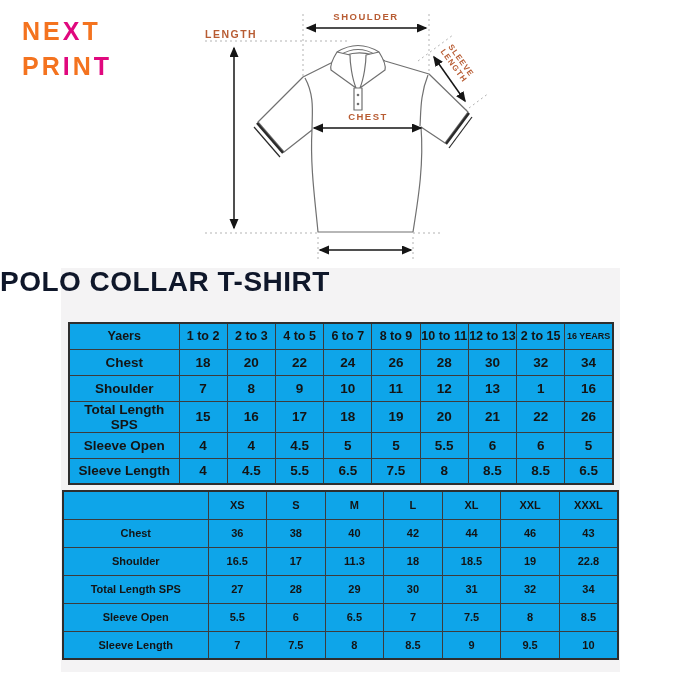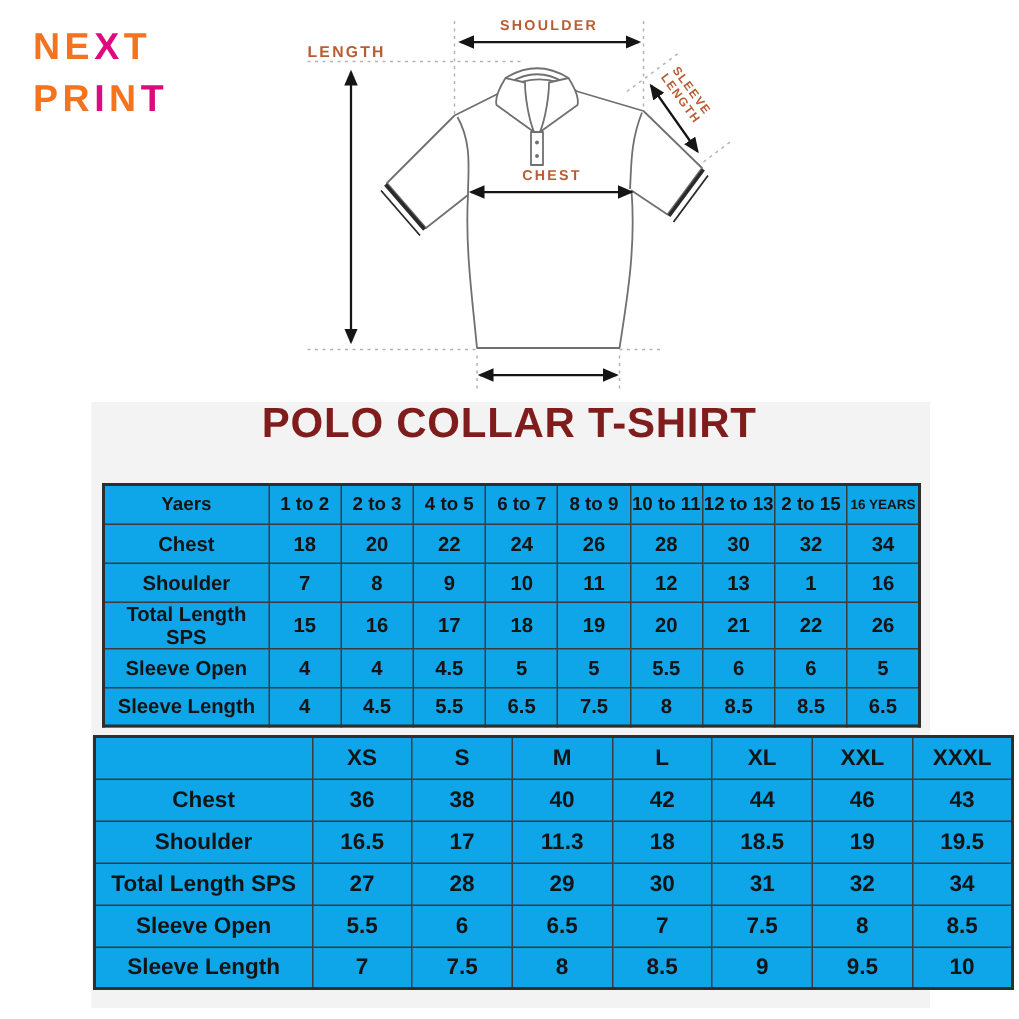--- a/index.html
+++ b/index.html
@@ -8,32 +8,32 @@
     font-family:"Liberation Sans", sans-serif; overflow:hidden;
   }
   
   .logo { position:absolute; left:22px; top:14px; font-size:25px; font-weight:700;
           letter-spacing:3px; line-height:35px; }
   
   #diagram { position:absolute; left:0; top:0; }
   
   .panel { position:absolute; left:61px; top:268px; width:559px; height:404px;
            background:#f4f3f4; }
-  .chart-title { position:absolute; left:0; top:266px; width:679px; text-align:center;
-           margin:0; font-size:28px; font-weight:800; letter-spacing:.5px; color:#7f1d1d; }
+  .chart-title { position:absolute; left:0; top:266px; width:679px; 
+           margin:0; font-size:28px; font-weight:800; letter-spacing:.5px; color:#0f172a; }
   
   table { border-collapse:collapse; background:#0ea5e9; table-layout:fixed;
           position:absolute; border:2px solid #2e2e2e; }
   th, td { border:1px solid #3c3c3c; text-align:center; vertical-align:middle;
            font-weight:bold; color:#141414; padding:0; overflow:hidden; }
   #kids-table  { left:68px; top:322px; width:546px; font-size:13.5px; }
   #kids-table tr { height:26px; }
   #kids-table thead th { font-size:12.5px; }
   #kids-table thead th:last-child { font-size:9px; letter-spacing:0; }
-  #adult-table { left:62px; top:490px; width:614px; font-size:15px; }
+  #adult-table { left:62px; top:490px; width:557px; font-size:11px; }
   #adult-table tr { height:28px; }
   
   .measure-label { fill:#b85c33; font-weight:bold; font-size:9.5px; letter-spacing:1.5px; }
   .measure-label-lg { fill:#b85c33; font-weight:bold; font-size:10.5px; letter-spacing:1.5px; }
   .sleeve-label { fill:#b85c33; font-weight:bold; font-size:8px; letter-spacing:1px; }
 </style>
 </head>
 <body>
 
 <div class="logo">
@@ -215,21 +215,21 @@
         <td>43</td>
       </tr>
       <tr>
         <th>Shoulder</th>
         <td>16.5</td>
         <td>17</td>
         <td>11.3</td>
         <td>18</td>
         <td>18.5</td>
         <td>19</td>
-        <td>19.5</td>
+        <td>22.8</td>
       </tr>
       <tr>
         <th>Total Length SPS</th>
         <td>27</td>
         <td>28</td>
         <td>29</td>
         <td>30</td>
         <td>31</td>
         <td>32</td>
         <td>34</td>

